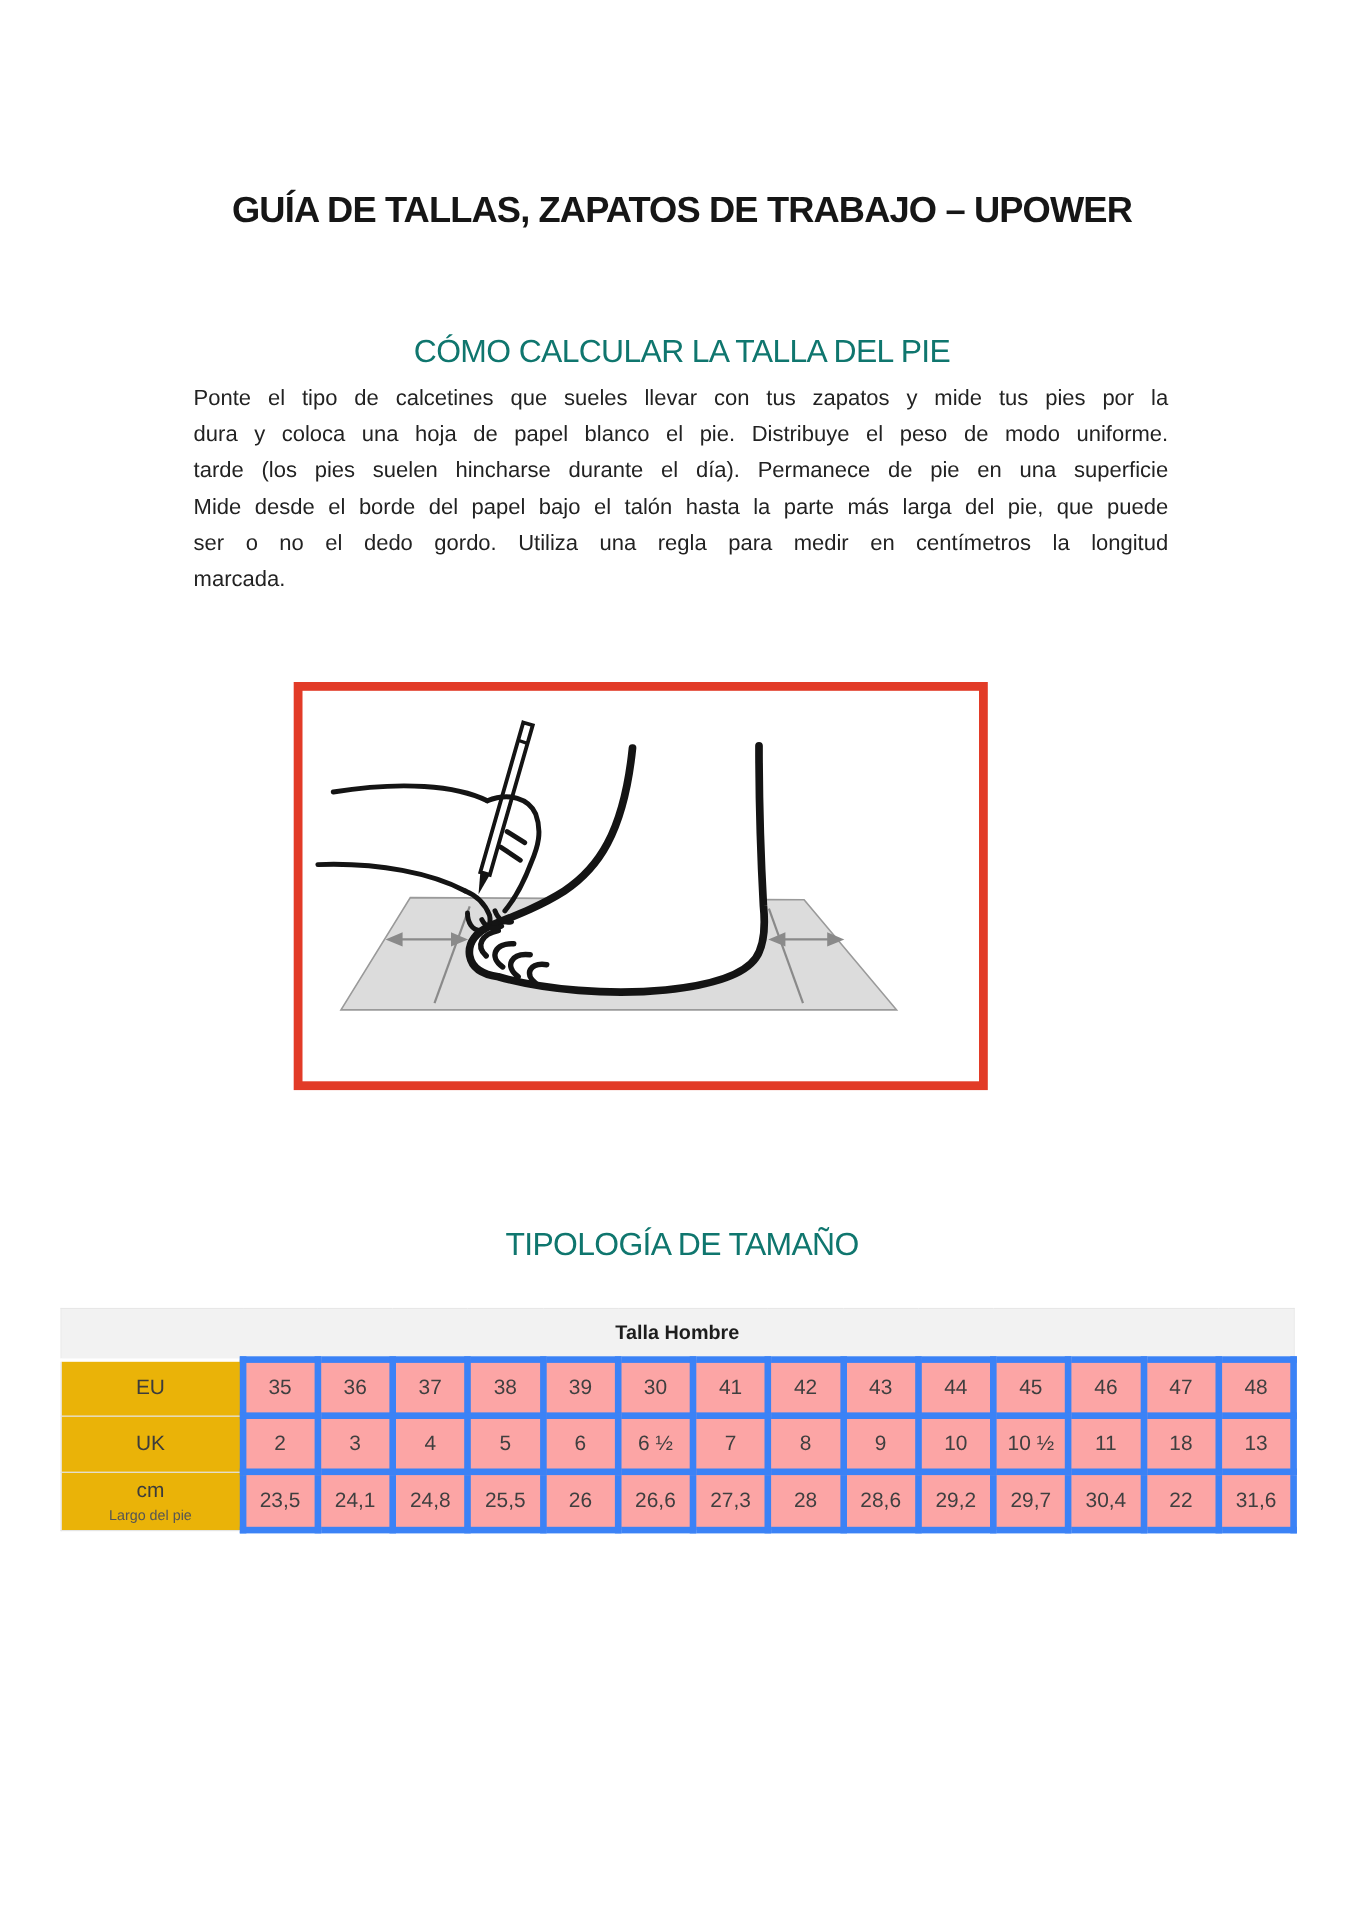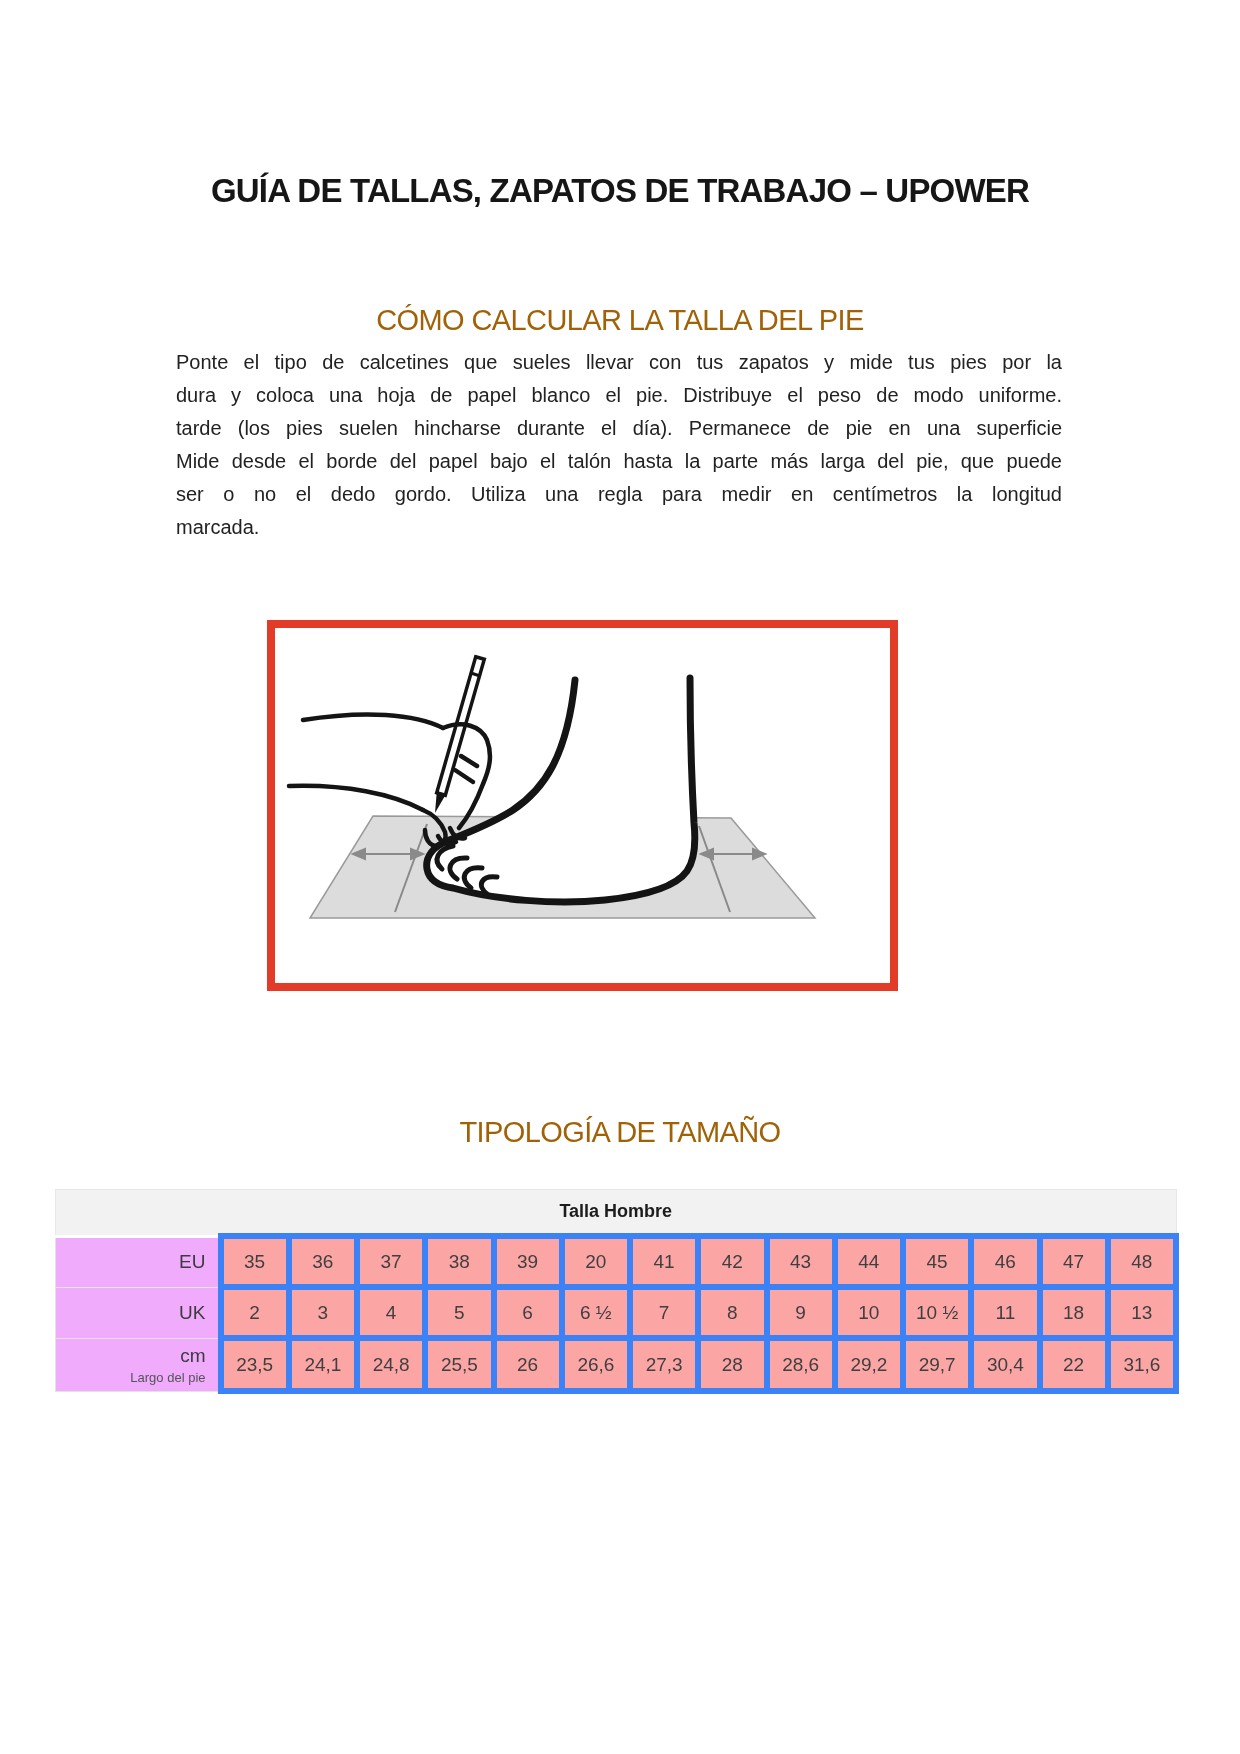--- a/index.html
+++ b/index.html
@@ -24,21 +24,21 @@
     letter-spacing: -0.8px;
     color: #161616;
   }
   .section-heading {
     position: absolute;
     left: 0; right: 0;
     text-align: center;
     font-size: 29px;
     font-weight: 400;
     letter-spacing: -0.6px;
-    color: #a16207;
+    color: #0f766e;
   }
   .heading-1 { top: 280px; }
   .heading-2 { top: 1092px; }
   .intro {
     position: absolute;
     top: 326px;
     left: 176px;
     width: 886px;
     font-size: 20px;
     line-height: 33px;
@@ -75,22 +75,22 @@
     background: #f2f2f2;
     text-align: center;
     font-size: 18px;
     font-weight: bold;
     color: #1d1d1d;
     padding: 11px 12px;
     border: 1px solid #e7e7e7;
     border-bottom: 3px solid #ffffff;
   }
   .size-table tbody th {
-    background: #f0abfc;
-    text-align: right;
+    background: #eab308;
+    text-align: center;
     font-weight: normal;
     padding: 6px 12px;
     border: 1px solid #e3e3e3;
   }
   .size-table td {
     background: #fca5a5;
     text-align: center;
     font-size: 19px;
     color: #3f3f3f;
     border: 6px solid #3b82f6;
@@ -188,21 +188,21 @@
     <tbody>
         <tr>
           <th>
             <div class="row-label">EU</div>
           </th>
           <td>35</td>
           <td>36</td>
           <td>37</td>
           <td>38</td>
           <td>39</td>
-          <td>20</td>
+          <td>30</td>
           <td>41</td>
           <td>42</td>
           <td>43</td>
           <td>44</td>
           <td>45</td>
           <td>46</td>
           <td>47</td>
           <td>48</td>
         </tr>
         <tr>

